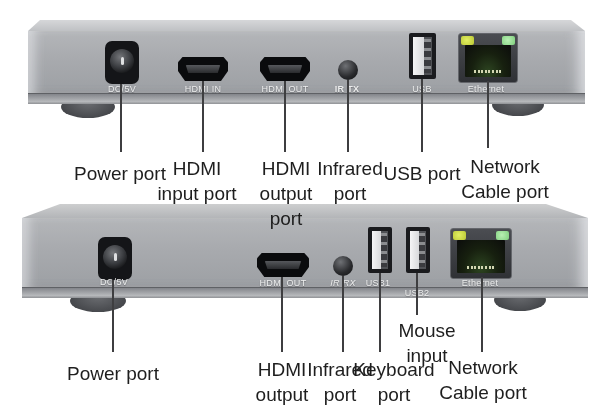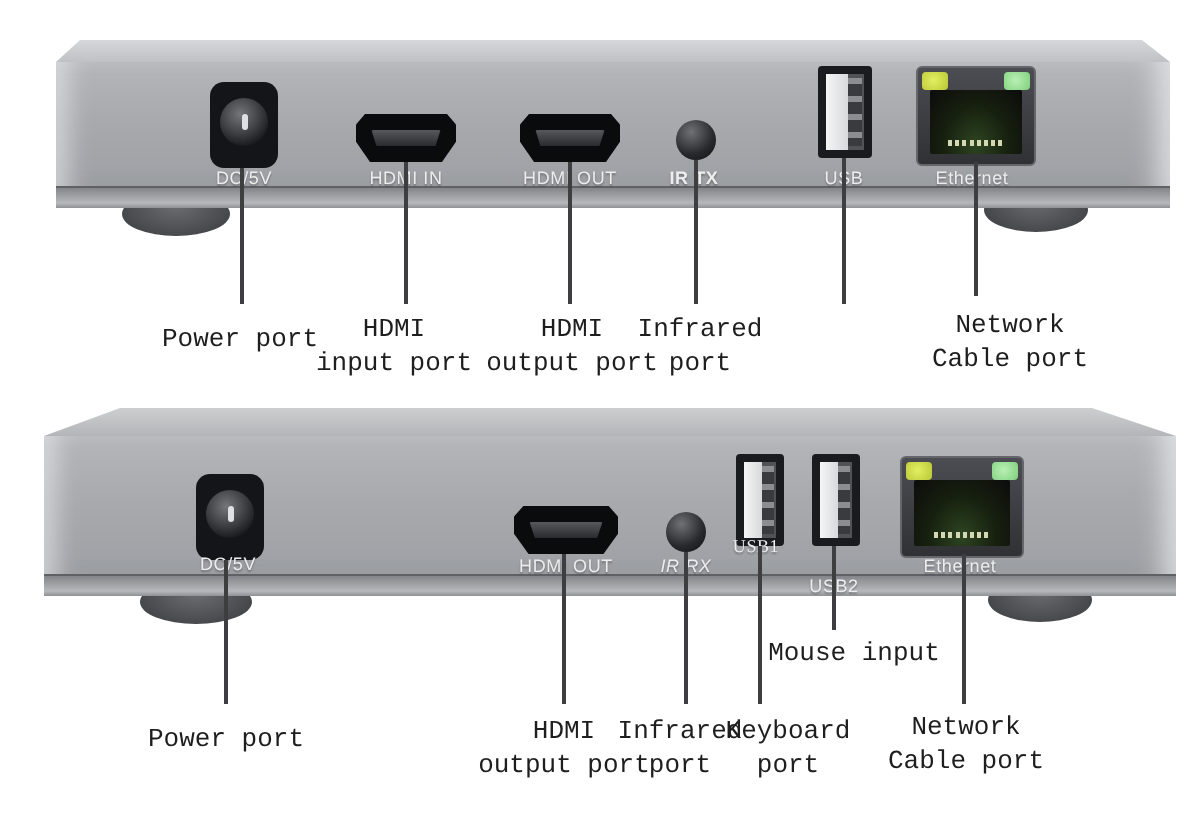--- a/index.html
+++ b/index.html
@@ -44,22 +44,22 @@
   .eth .cavity:after{content:"";position:absolute;bottom:4px;left:50%;transform:translateX(-50%);
         width:28px;height:3px;
         background:repeating-linear-gradient(90deg,#d3d7b2 0 2px,transparent 2px 3.6px);}
   .led{position:absolute;top:2px;width:13px;height:9px;border-radius:2px;z-index:3;}
   .led-y{left:2px;background:radial-gradient(circle at 45% 45%,#e2ef62,#b9c634);}
   .led-g{right:2px;background:radial-gradient(circle at 45% 45%,#b9f0b4,#7fcf7d);}
   
   .silk{position:absolute;height:11px;font-size:9px;letter-spacing:.3px;color:#eceded;
         text-align:center;z-index:2;text-shadow:0 1px 1px rgba(45,46,50,.4);white-space:nowrap;}
   .cline{position:absolute;width:1.5px;background:#3e3e40;z-index:3;}
-  .clabel{position:absolute;font-size:13px;line-height:1.32;color:#1e1e1e;text-align:center;
-        white-space:pre-line;z-index:3;font-family:Liberation Mono, monospace;}
+  .clabel{position:absolute;font-size:19px;line-height:1.32;color:#1e1e1e;text-align:center;
+        white-space:pre-line;z-index:3;}
 </style>
 </head>
 <body>
 
 <div id="stage">
 
   <div class="grp">
     <div class="foot" style="left:61px;top:96px;width:54px;height:22px;"></div>
     <div class="foot" style="left:492px;top:94px;width:52px;height:22px;"></div>
 
@@ -105,20 +105,21 @@
     <div class="cline" style="left:421px;top:79px;height:73px;"></div>
     <div class="cline" style="left:487px;top:81px;height:67px;"></div>
 
     <div class="clabel" style="left:70px;top:161px;width:100px;">Power port</div>
     <div class="clabel" style="left:152px;top:156px;width:90px;">HDMI
 input port</div>
     <div class="clabel" style="left:241px;top:156px;width:90px;">HDMI
 output port</div>
     <div class="clabel" style="left:312px;top:156px;width:76px;">Infrared
 port</div>
+    <div class="clabel" style="left:377px;top:161px;width:90px;">USB port</div>
     <div class="clabel" style="left:458px;top:154px;width:94px;">Network
 Cable port</div>
   </div>
 
   <div class="grp">
     <div class="foot" style="left:70px;top:290px;width:56px;height:22px;"></div>
     <div class="foot" style="left:494px;top:289px;width:52px;height:22px;"></div>
 
     <div class="topsurf" style="left:22px;top:204px;width:566px;height:14px;"></div>
     <div class="face" style="left:22px;top:218px;width:566px;height:69px;"></div>
@@ -147,21 +148,21 @@
     </div>
     <div class="eth" style="left:450px;top:228px;width:60px;height:49px;">
       <div class="led led-y"></div>
       <div class="led led-g"></div>
       <div class="cavity"></div>
     </div>
 
     <div class="silk" style="left:89px;top:277px;width:50px;">DC/5V</div>
     <div class="silk" style="left:248px;top:278px;width:70px;">HDMI OUT</div>
     <div class="silk" style="left:318px;top:278px;width:50px;font-style:italic;">IR RX</div>
-    <div class="silk" style="left:355px;top:268px;width:46px;font-family:Liberation Serif, serif;">USB1</div>
+    <div class="silk" style="left:355px;top:278px;width:46px;">USB1</div>
     <div class="silk" style="left:394px;top:288px;width:46px;">USB2</div>
     <div class="silk" style="left:450px;top:278px;width:60px;">Ethernet</div>
 
     <div class="cline" style="left:112px;top:280px;height:72px;"></div>
     <div class="cline" style="left:281px;top:277px;height:75px;"></div>
     <div class="cline" style="left:342px;top:276px;height:76px;"></div>
     <div class="cline" style="left:379px;top:273px;height:79px;"></div>
     <div class="cline" style="left:416px;top:273px;height:42px;"></div>
     <div class="cline" style="left:481px;top:277px;height:75px;"></div>
 

